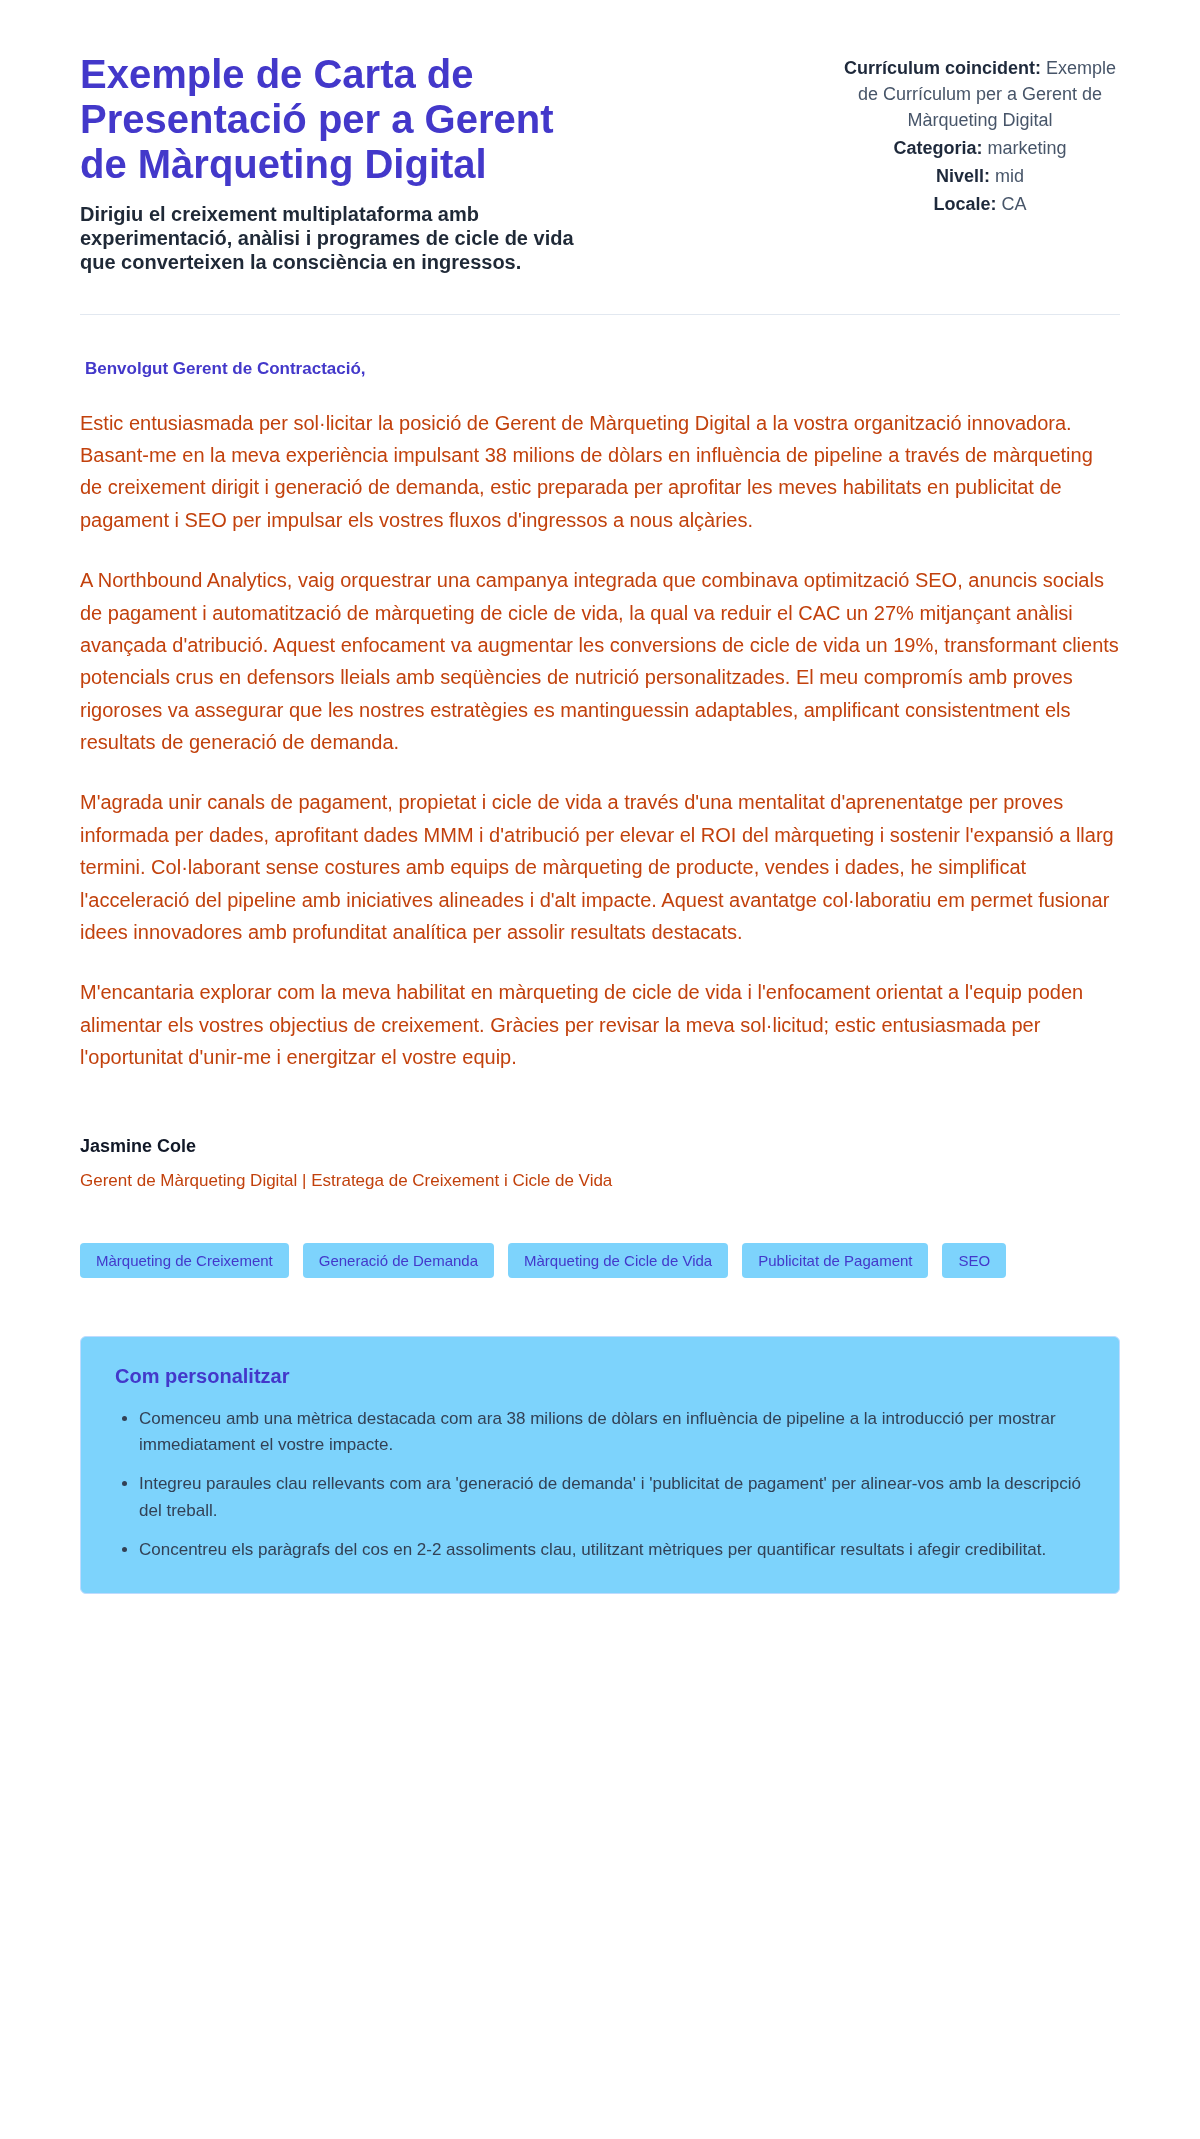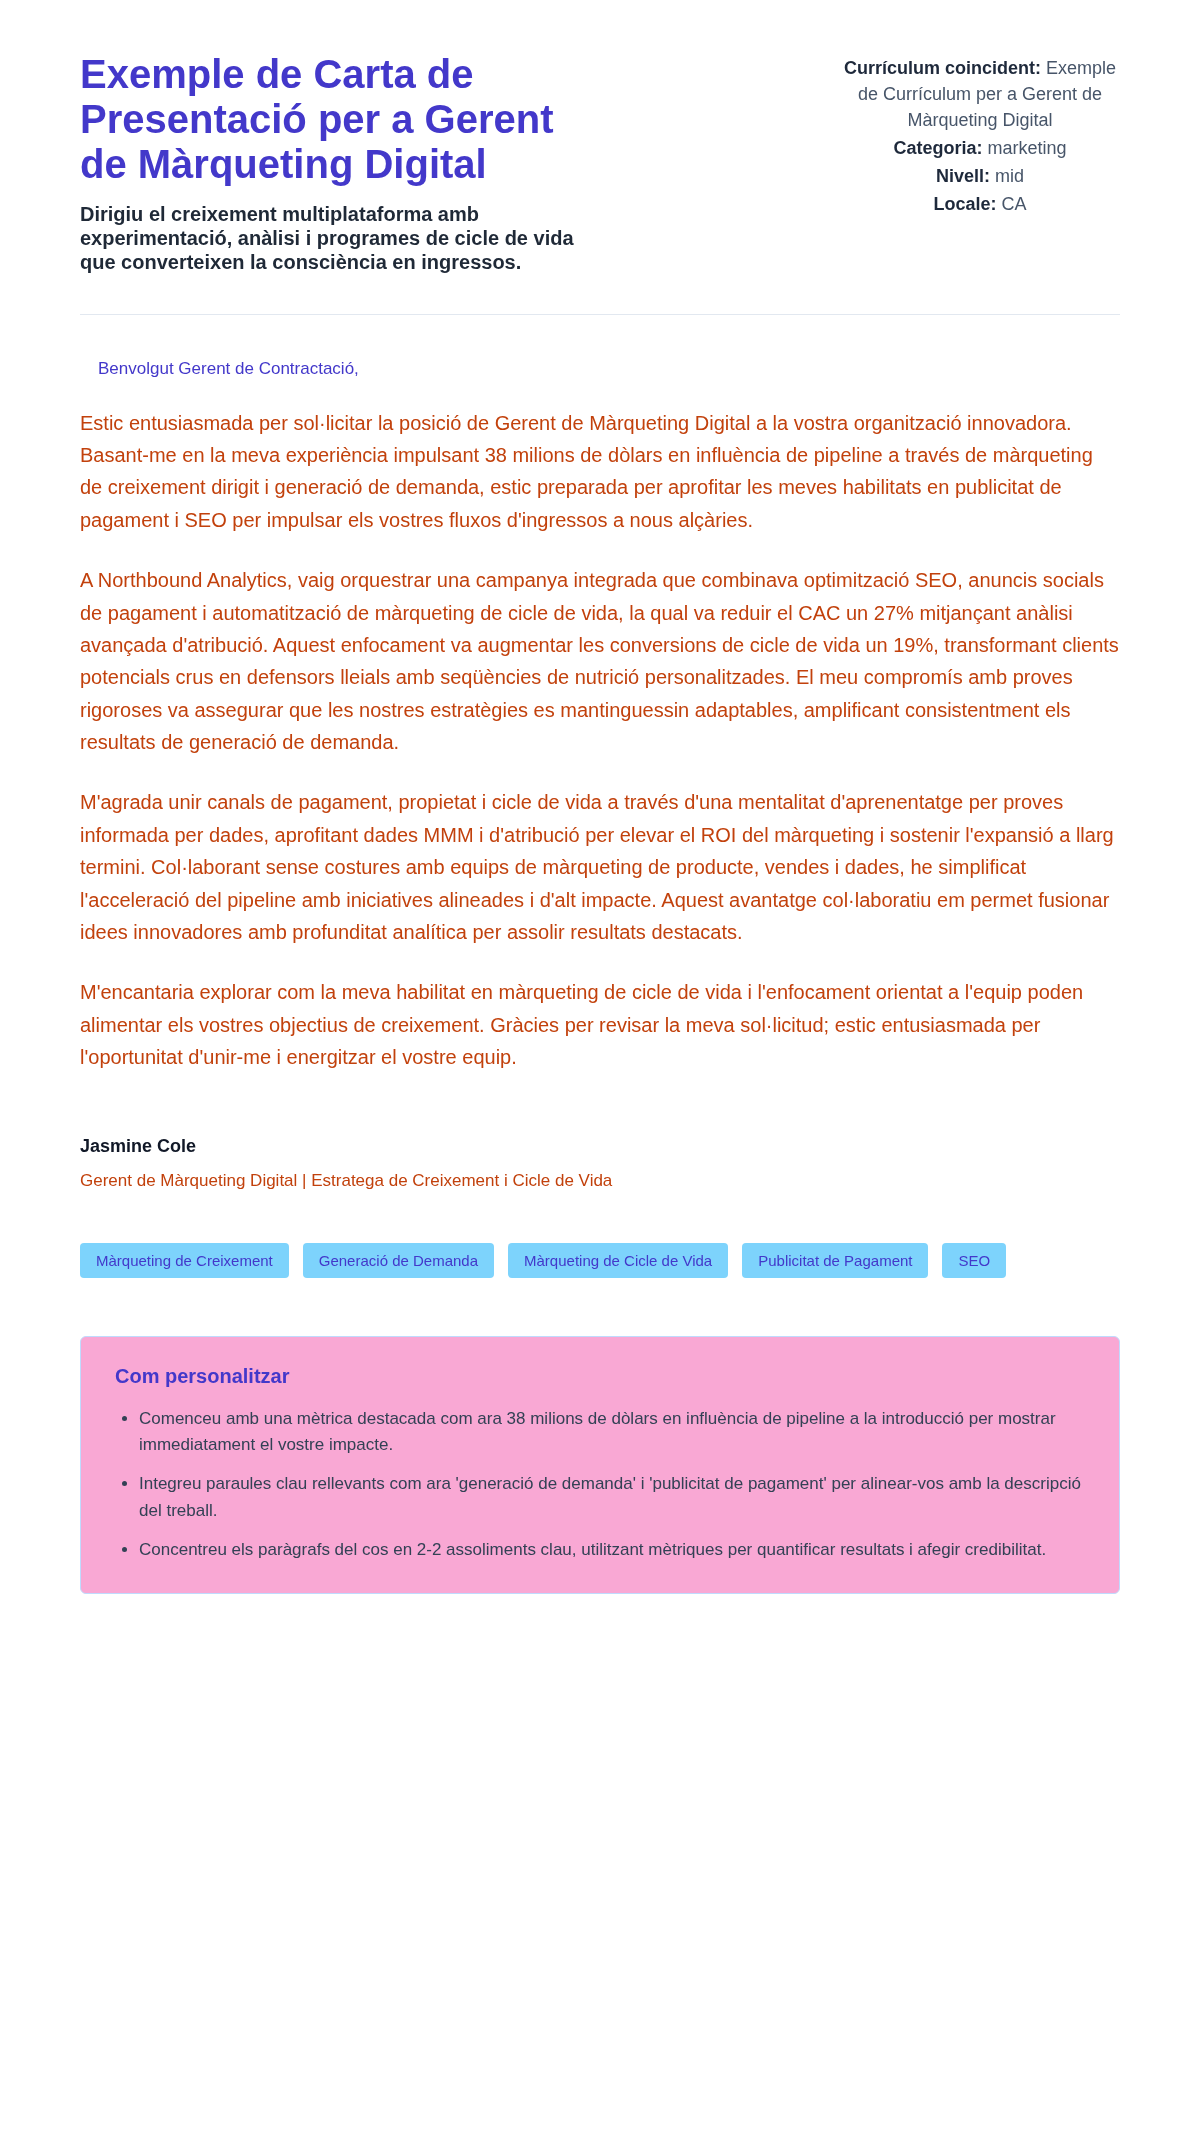--- a/index.html
+++ b/index.html
@@ -43,23 +43,23 @@
   }
   .meta-label { font-weight: 700; color: #1e293b; }
   .meta-row { margin-top: 2px; }
   .meta-row:first-child { margin-top: 0; }
 
   
   .divider { border: none; border-top: 1px solid #e2e8f0; margin: 40px 0 0; }
 
   
   .greeting {
-    margin: 44px 18px 0;
+    margin: 44px 5px 0;
     font-size: 17px;
-    font-weight: 400;
+    font-weight: 700;
     color: #4338ca;
   }
   .para {
     margin: 28px 0 0;
     font-size: 20px;
     line-height: 1.62;
     color: #c2410c;
   }
   .sig-name {
     margin: 62px 0 0;
@@ -82,21 +82,21 @@
     font-size: 15px;
     line-height: 1;
     padding: 10px 16px;
     border-radius: 4px;
     cursor: default;
   }
 
   
   .tips {
     margin-top: 58px;
-    background: #f9a8d4;
+    background: #7dd3fc;
     border: 1px solid #bfdbfe;
     border-radius: 6px;
     padding: 28px 34px 30px;
   }
   .tips-title {
     margin: 0 0 18px;
     font-size: 20px;
     font-weight: 700;
     color: #4338ca;
   }

